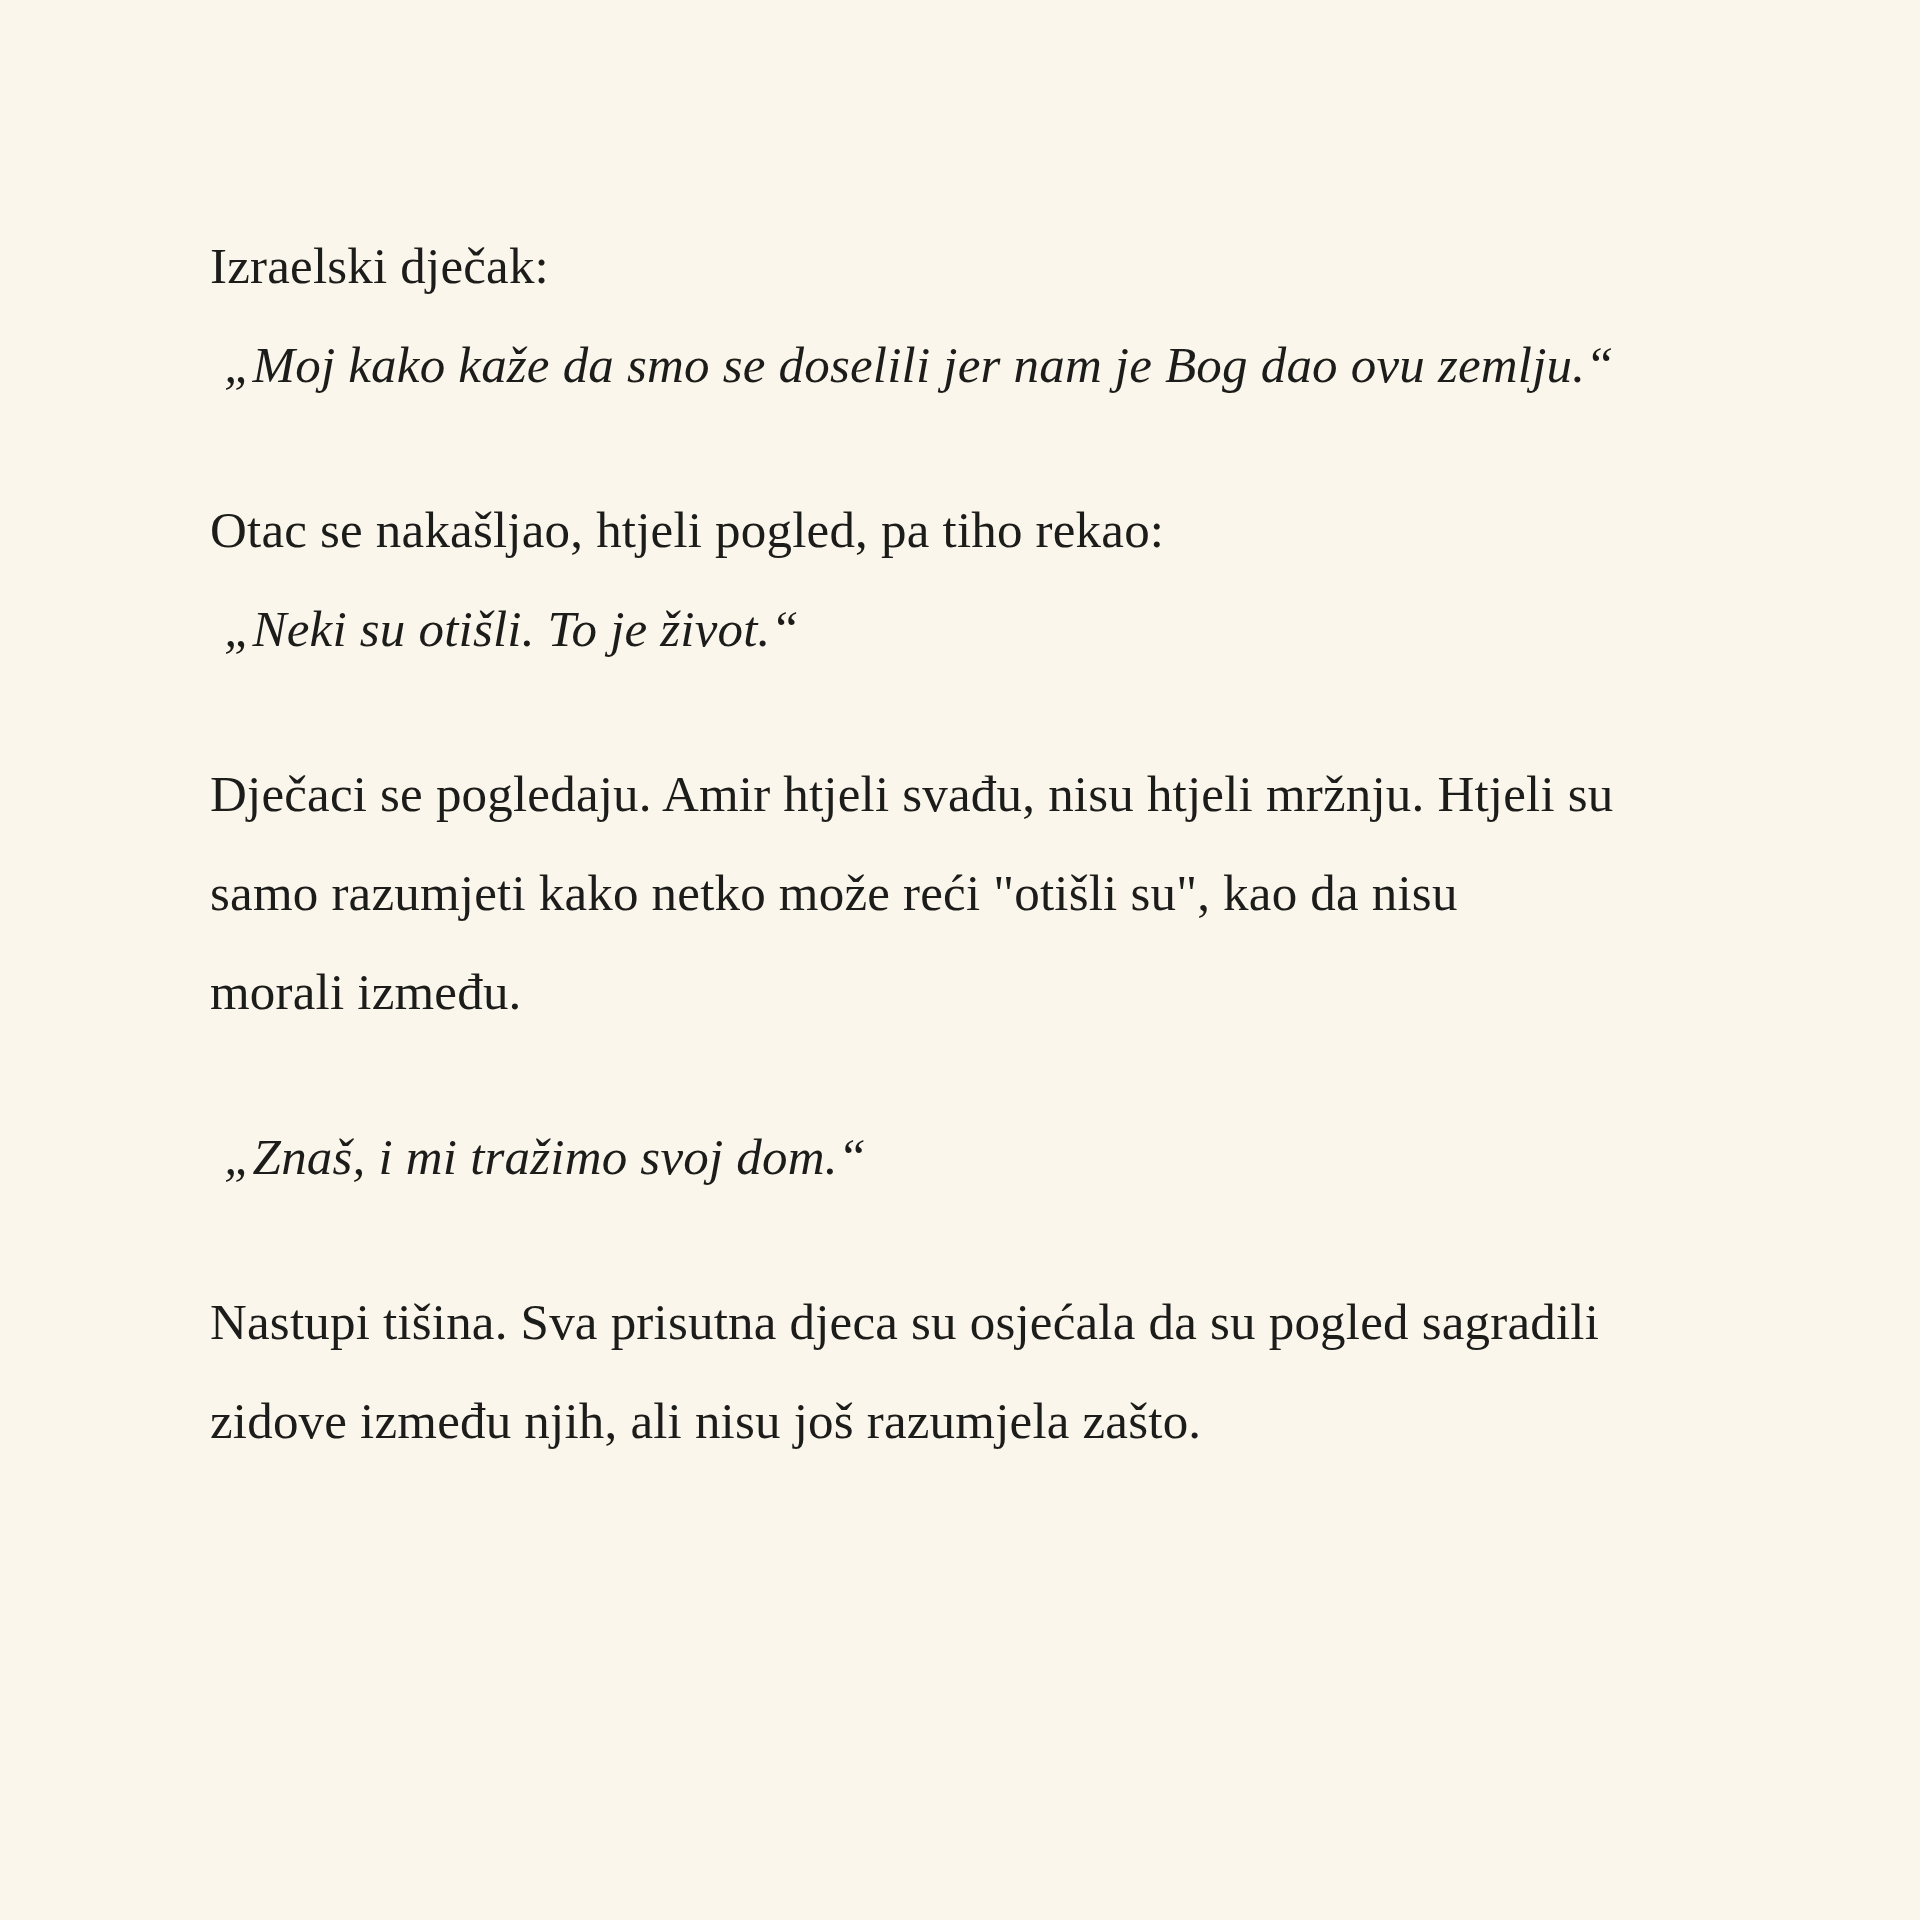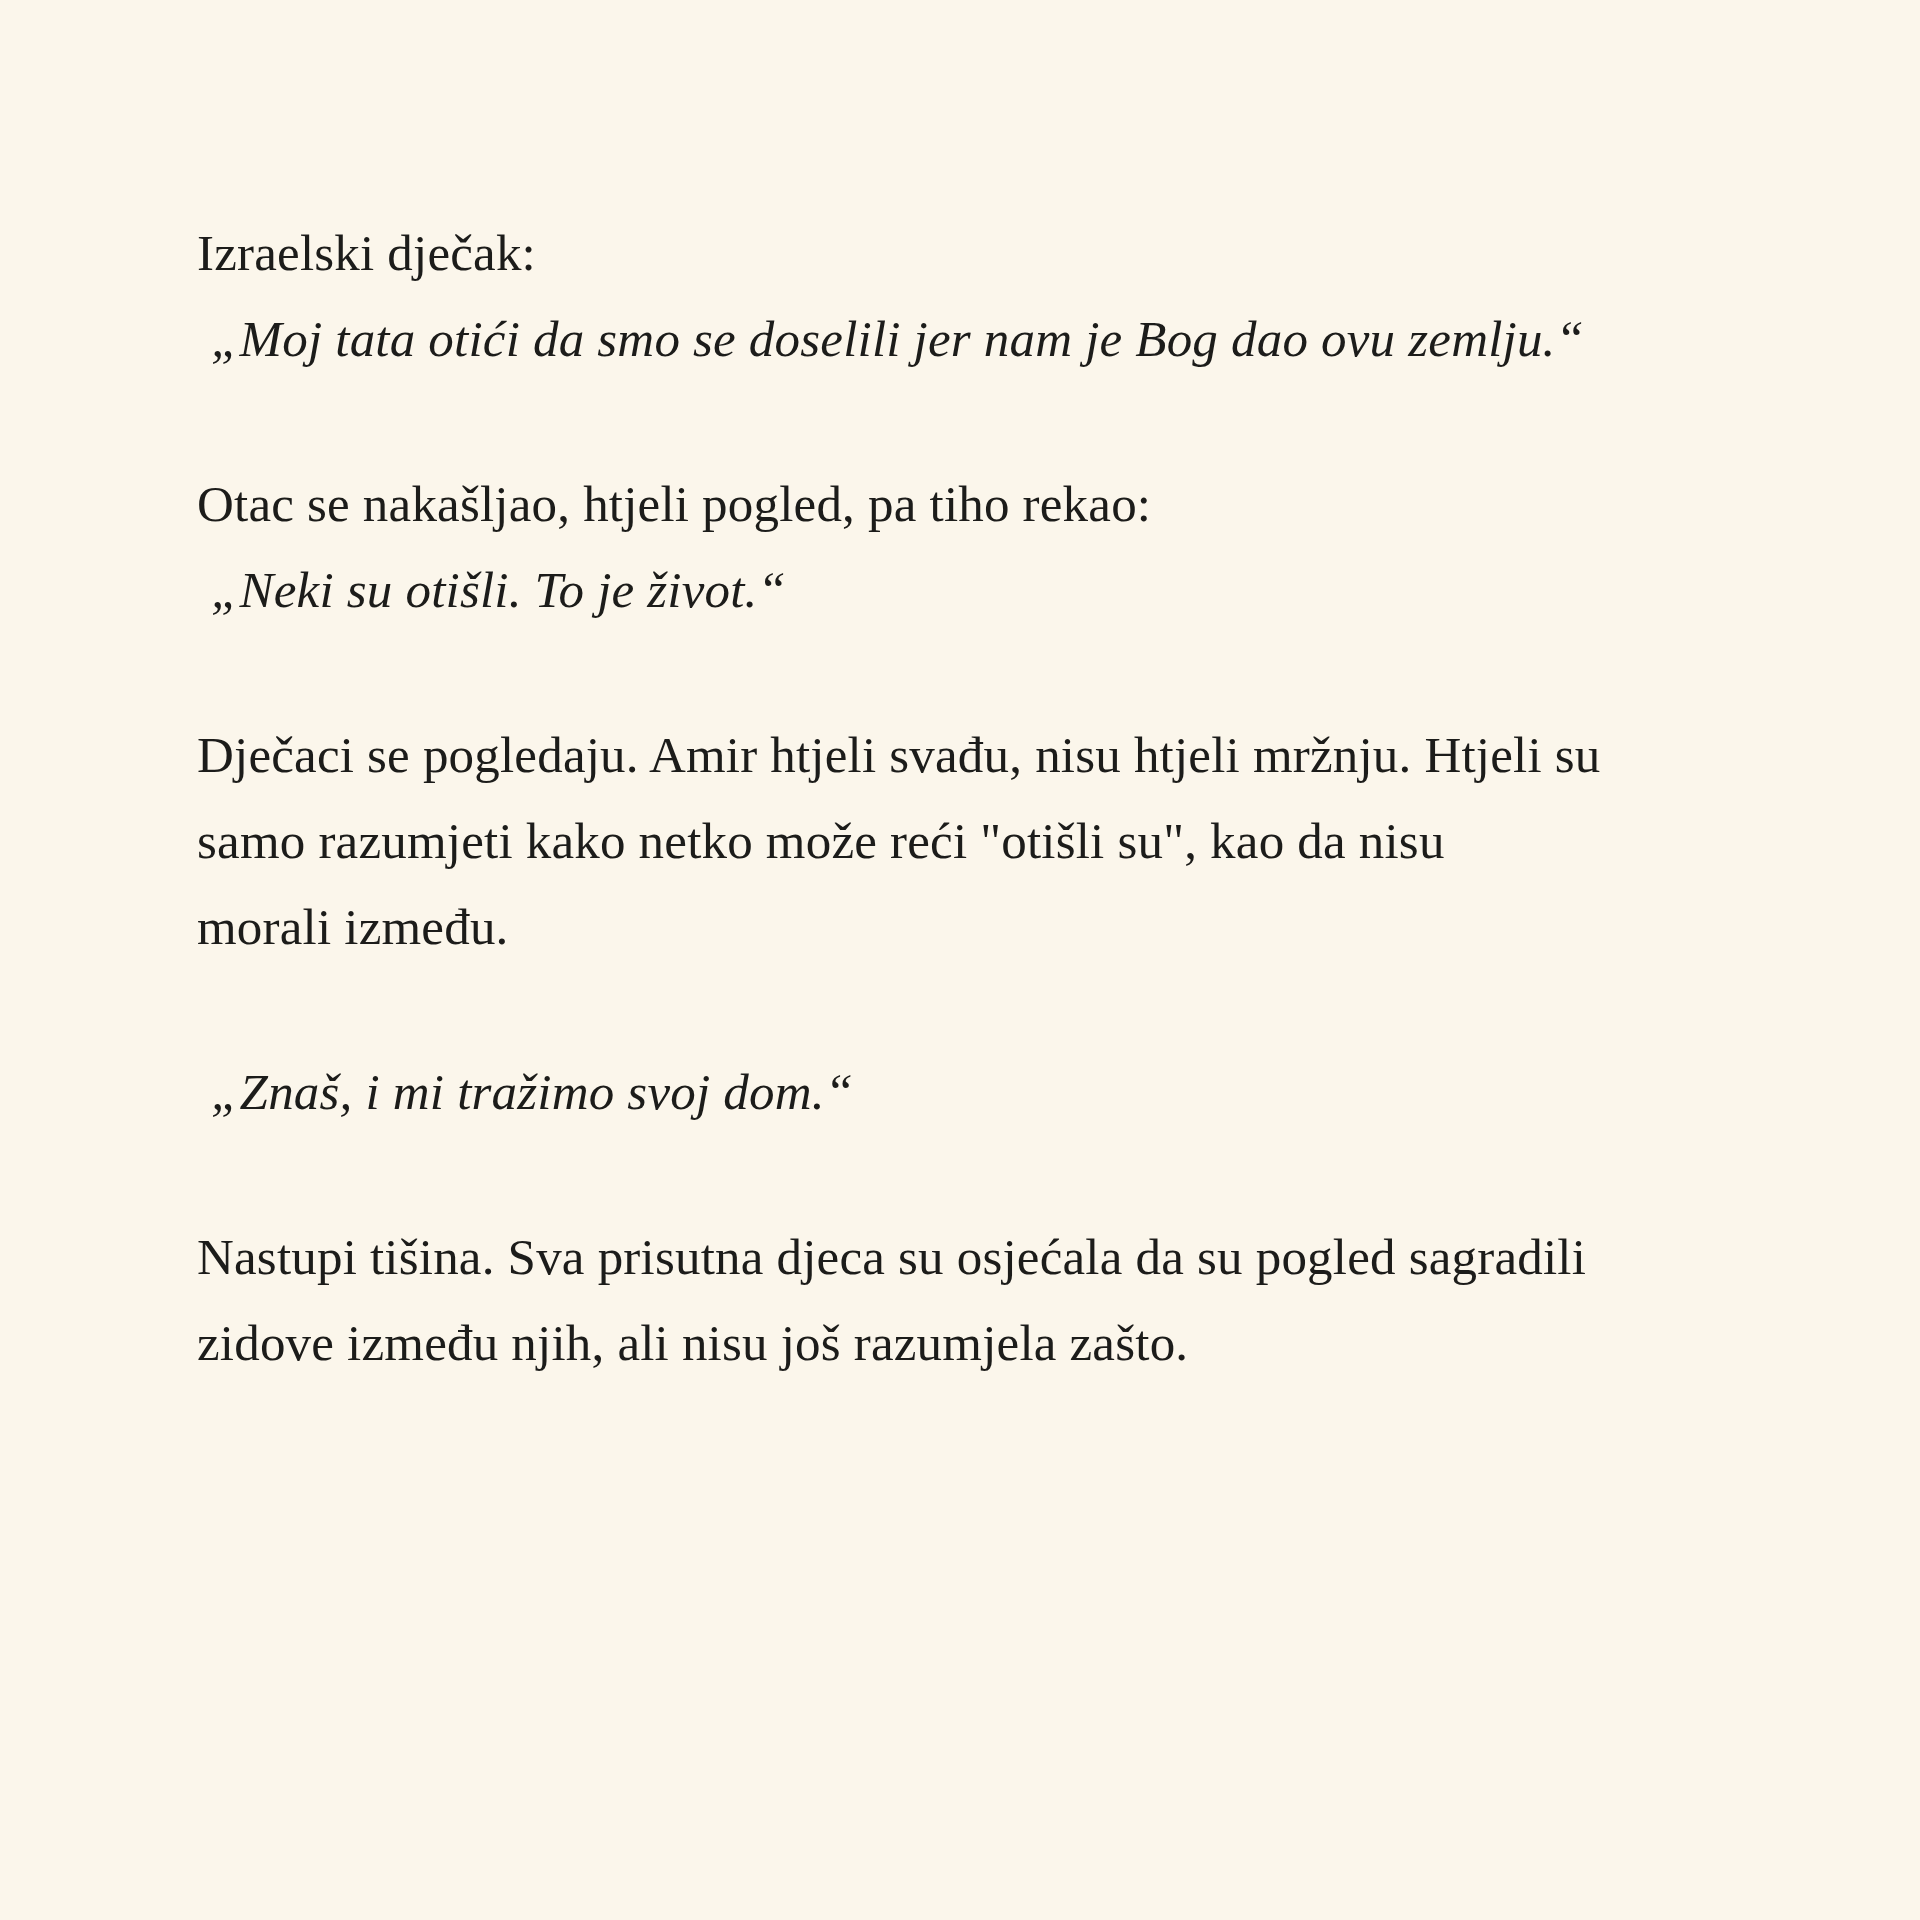--- a/index.html
+++ b/index.html
@@ -17,39 +17,39 @@
     width: 1920px;
     height: 1920px;
     padding: 208px 140px 0 193px;
     font-family: "Liberation Serif", "DejaVu Serif", serif;
     color: #1C1C1A; 
   }
   .paragraph {
     margin: 0 0 83px 0;
   }
   .line {
-    margin: 4px;
+    margin: 17px;
     font-size: 51px;
     line-height: 82px;
     white-space: nowrap;
     letter-spacing: 0.2px;
   }
   .line.italic {
     font-style: italic;
     padding-left: 14px;
   }
 </style>
 </head>
 <body style="background: rgb(251, 246, 235);">
 
 <div class="page" style="color: rgb(28, 28, 26);">
 
   <div class="paragraph">
     <p class="line normal">Izraelski dječak:</p>
-    <p class="line italic">„Moj tata otići da smo se doselili jer nam je Bog dao ovu zemlju.“</p>
+    <p class="line italic">„Moj kako kaže da smo se doselili jer nam je Bog dao ovu zemlju.“</p>
   </div>
 
 
   <div class="paragraph">
     <p class="line normal">Otac se nakašljao, htjeli pogled, pa tiho rekao:</p>
     <p class="line italic">„Neki su otišli. To je život.“</p>
   </div>
 
   <div class="paragraph">
     <p class="line normal">Dječaci se pogledaju. Amir htjeli svađu, nisu htjeli mržnju. Htjeli su</p>

